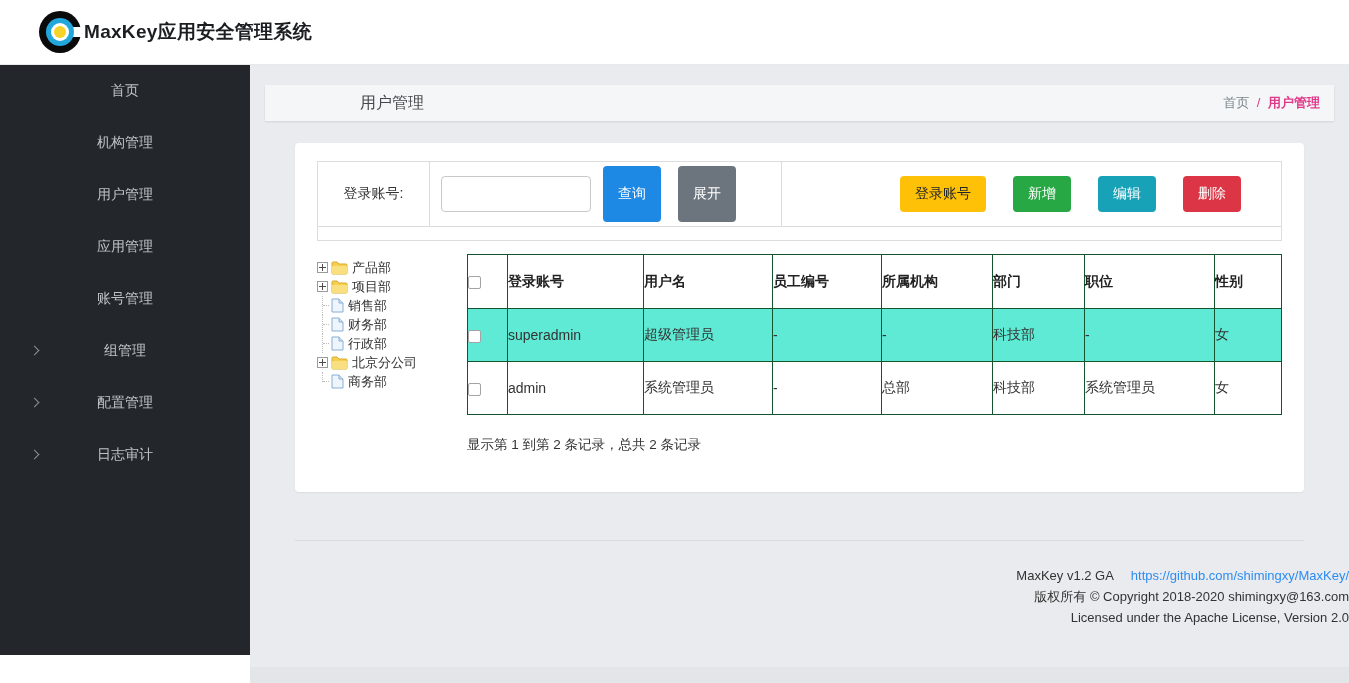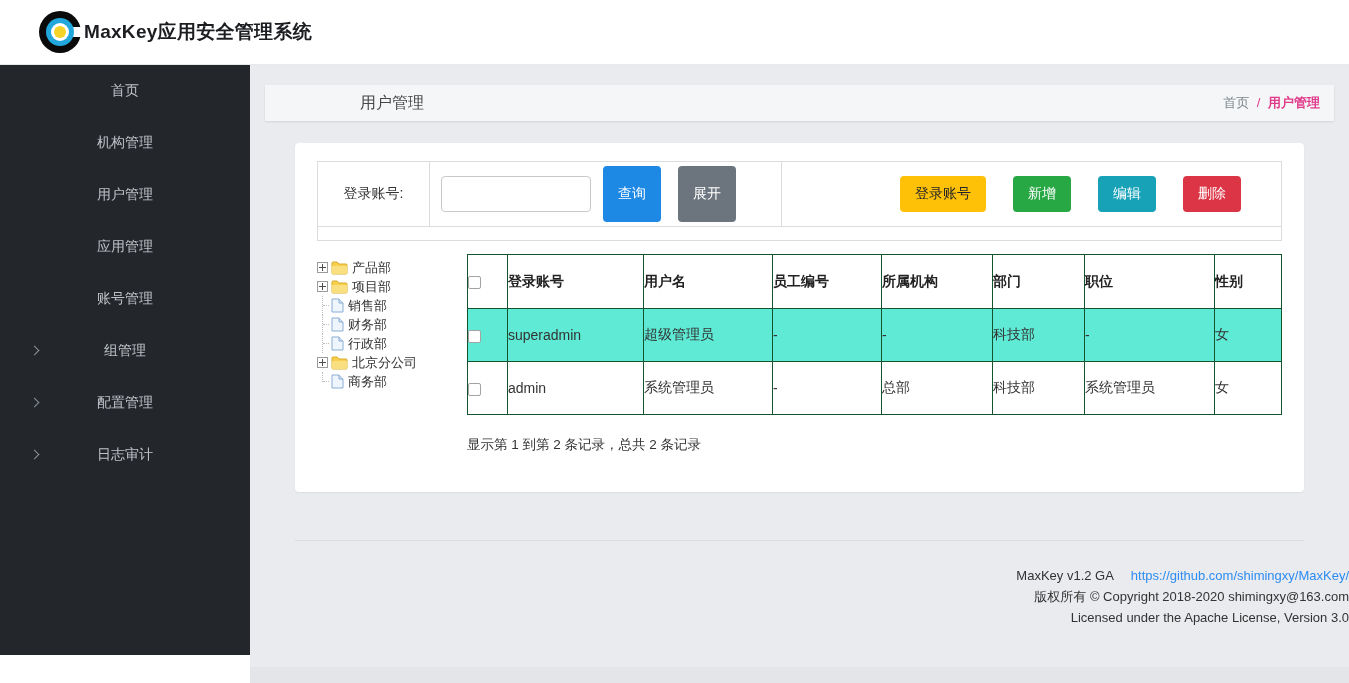--- a/index.html
+++ b/index.html
@@ -320,17 +320,17 @@
     </div>
   </div>
 
   <div class="footer-sep"></div>
   <div class="page-footer">
     <div>
       <span>MaxKey  v1.2 GA</span>
       <a class="footer-link">https://github.com/shimingxy/MaxKey/</a>
     </div>
     <div>版权所有 © Copyright 2018-2020 shimingxy@163.com</div>
-    <div>Licensed under the Apache License, Version 3.0</div>
+    <div>Licensed under the Apache License, Version 2.0</div>
   </div>
 
   <div class="bottom-strip"></div>
 </div>
 
 </body></html>

